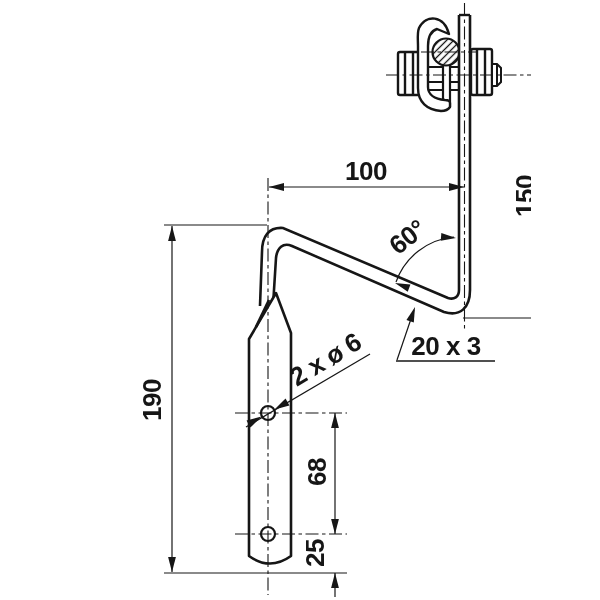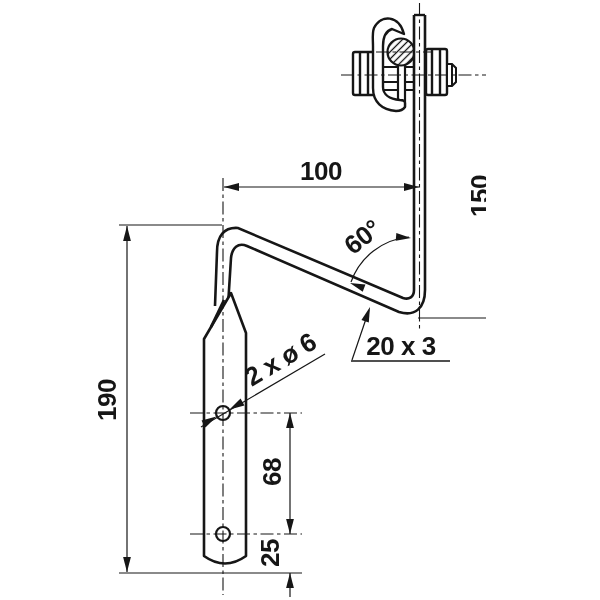--- a/index.html
+++ b/index.html
@@ -1,16 +1,16 @@
 <!DOCTYPE html>
 <html><head>
 <meta charset="utf-8">
 <style>
   html,body{margin:0;padding:0;background:#ffffff;}
-  .stage{width:486px;height:600px;position:relative;background:#ffffff;overflow:hidden;}
+  .stage{width:486px;height:600px;position:relative;background:#ffffff;overflow:hidden;margin-left:45px;}
   svg{display:block;}
   text{font-family:"Liberation Sans","DejaVu Sans",sans-serif;font-weight:bold;fill:#161616;}
   .dimtxt{font-size:26px;letter-spacing:-0.5px;}
 </style>
 </head>
 <body>
 
 <div class="stage">
 <svg width="600" height="600" viewBox="0 0 600 600">
   <defs>

